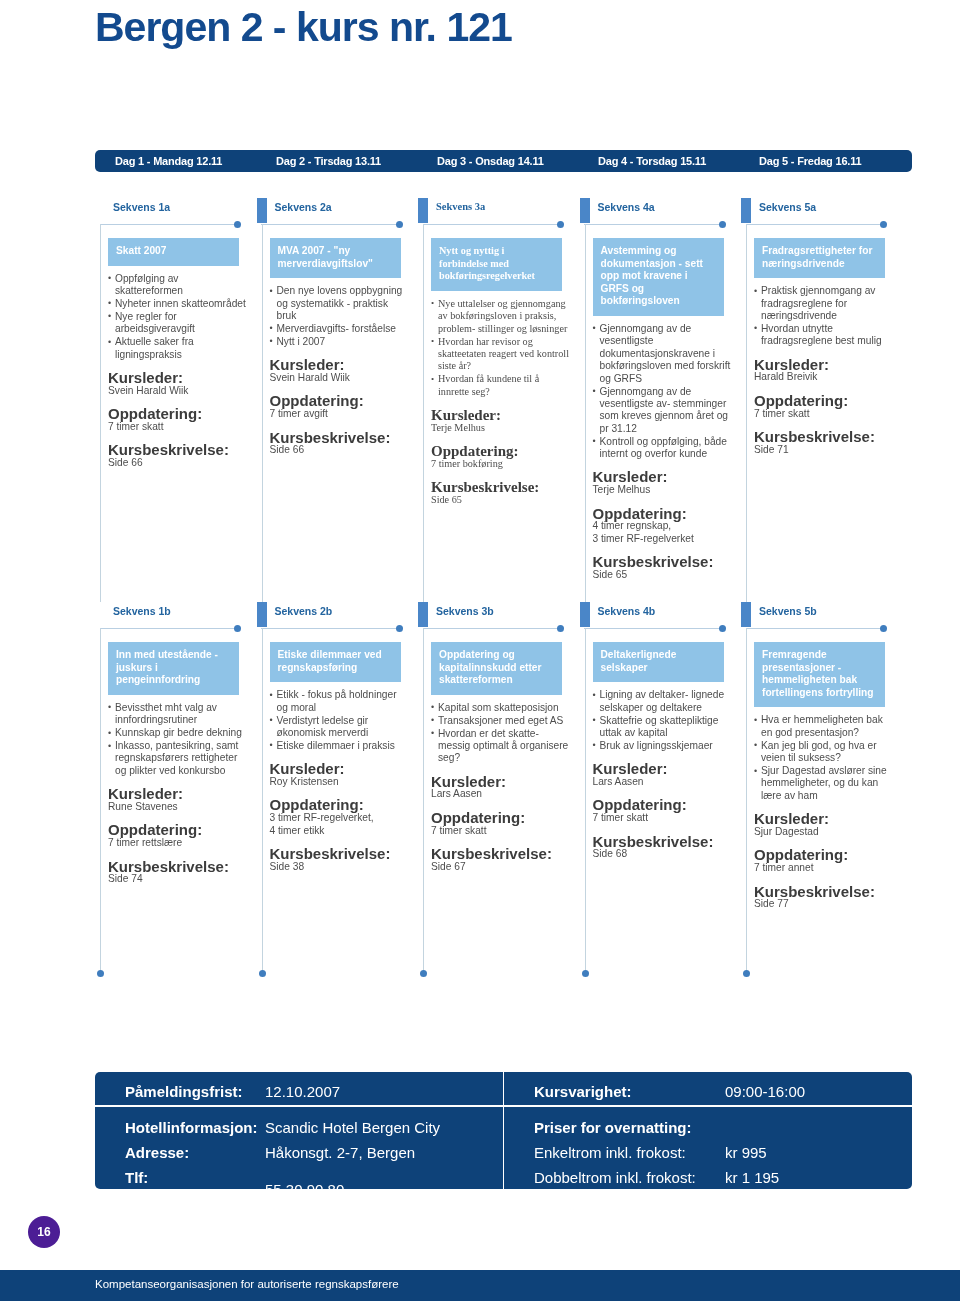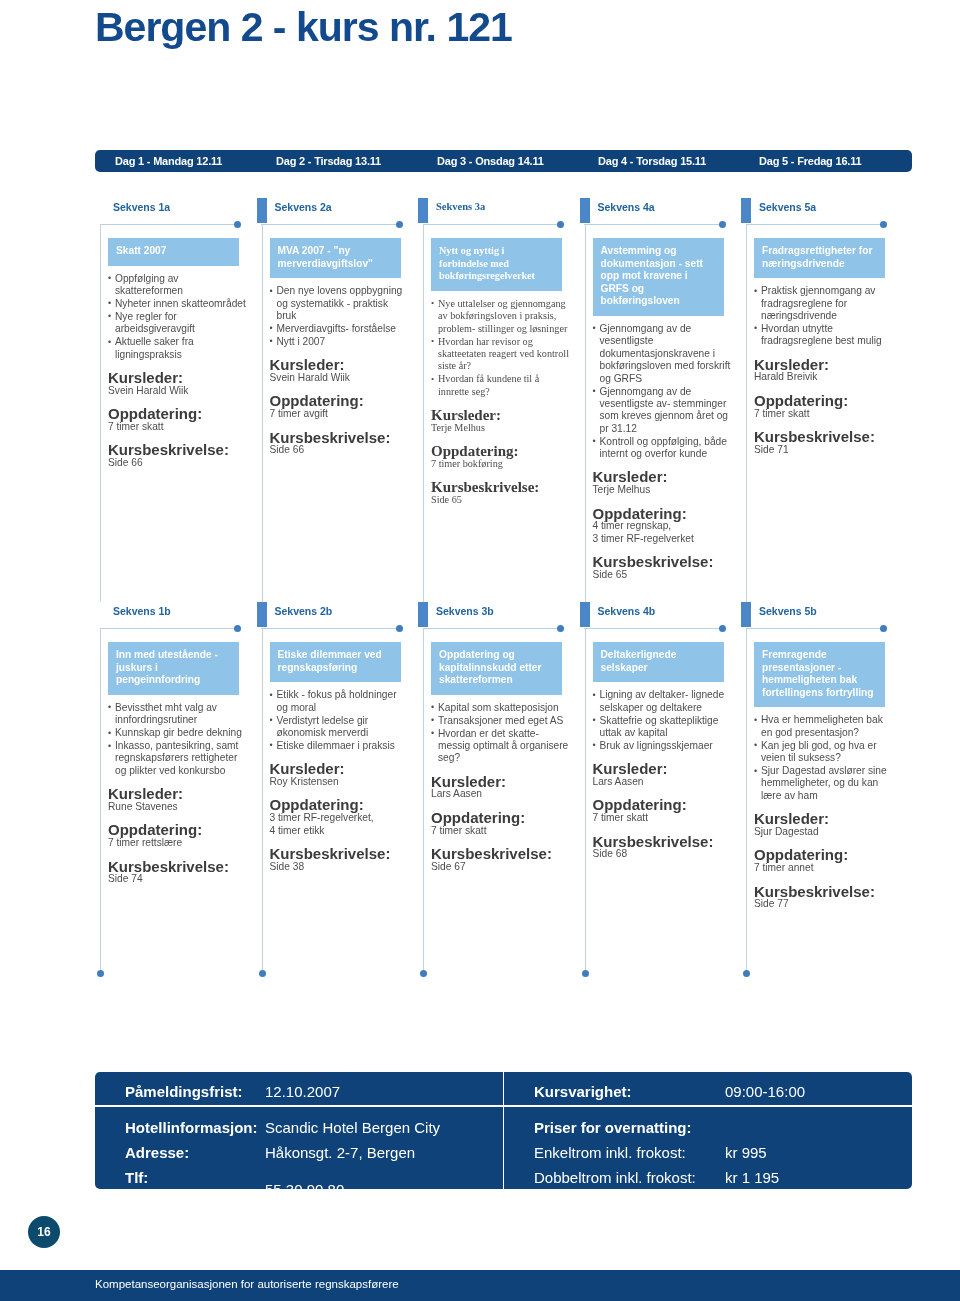--- a/index.html
+++ b/index.html
@@ -88,21 +88,21 @@
   .ileft.ibot{border-radius:0 0 0 5px;}
   .iright.ibot{border-radius:0 0 5px 0;}
   .ileft.itop{border-radius:5px 0 0 0;}
   .iright.itop{border-radius:0 5px 0 0;}
   .cell{position:absolute;color:#ffffff;font-size:15px;white-space:nowrap;}
   .cell.b{font-weight:bold;}
 
   
   .pagenum{
     position:absolute;left:28px;top:1216px;width:32px;height:32px;border-radius:50%;
-    background:#0c4a6e;color:#ffffff;font-size:12px;font-weight:bold;
+    background:#4c1d95;color:#ffffff;font-size:12px;font-weight:bold;
     display:flex;align-items:center;justify-content:center;
   }
   .footbar{
     position:absolute;left:0;top:1270px;width:960px;height:31px;background:#0e4279;
   }
   .foottext{
     position:absolute;left:95px;top:1278px;color:#ffffff;font-size:11.5px;white-space:nowrap;
   }
 </style>
 </head>

